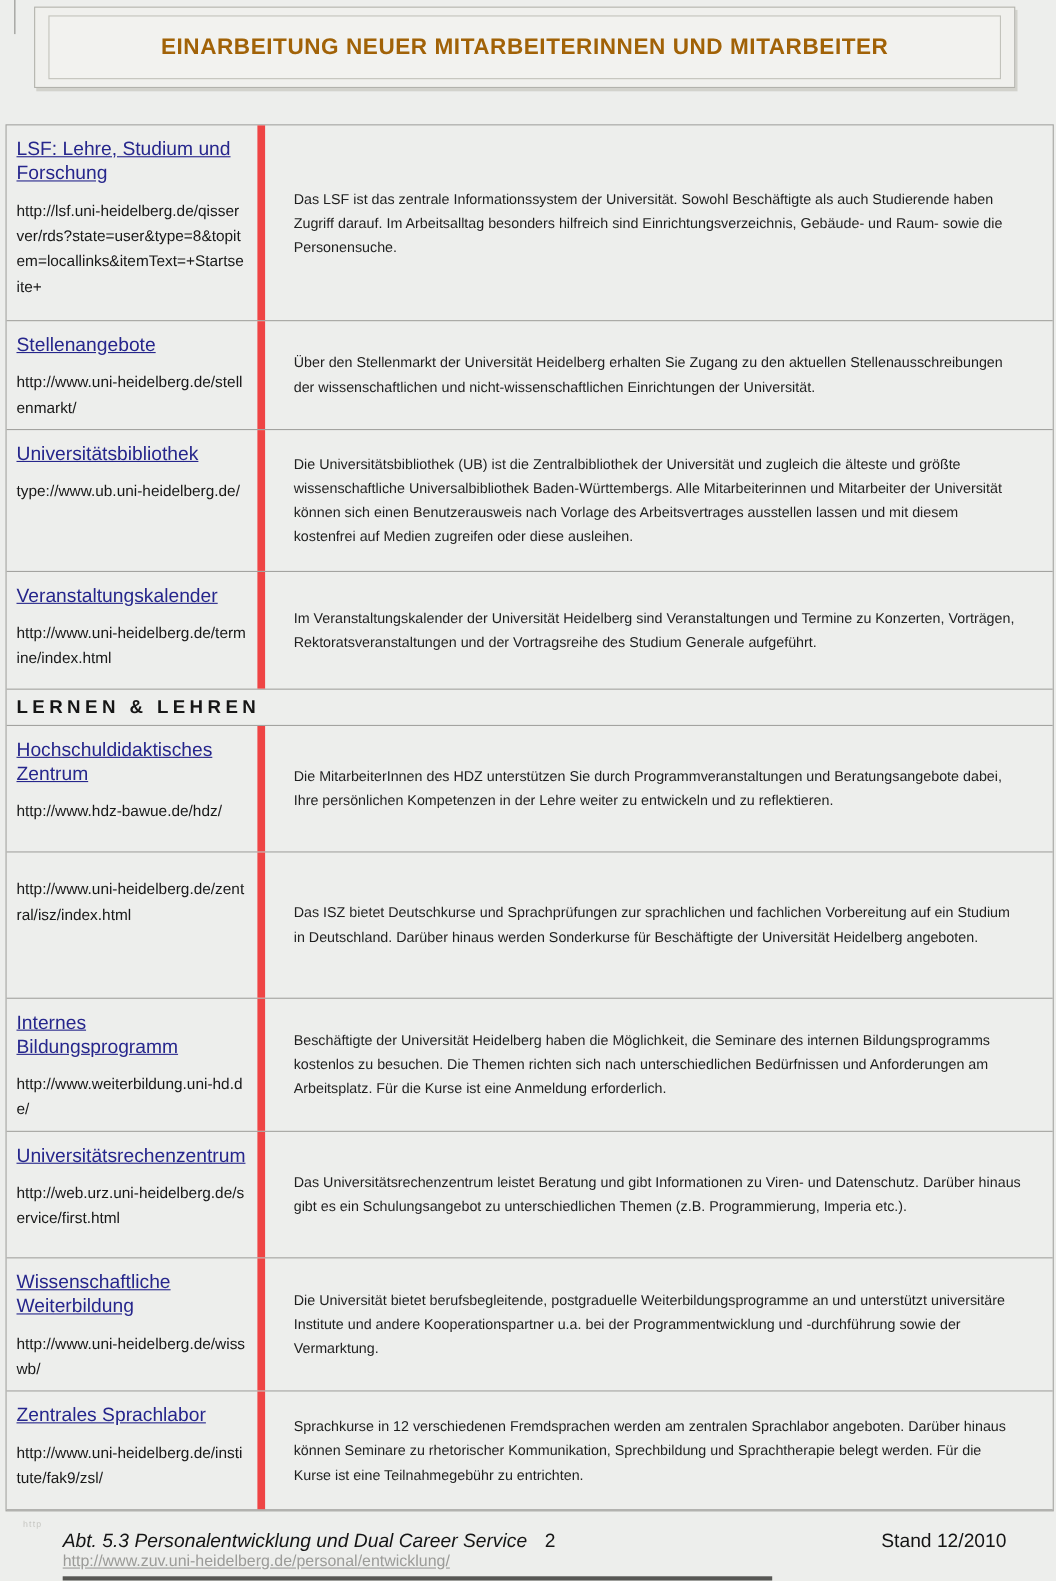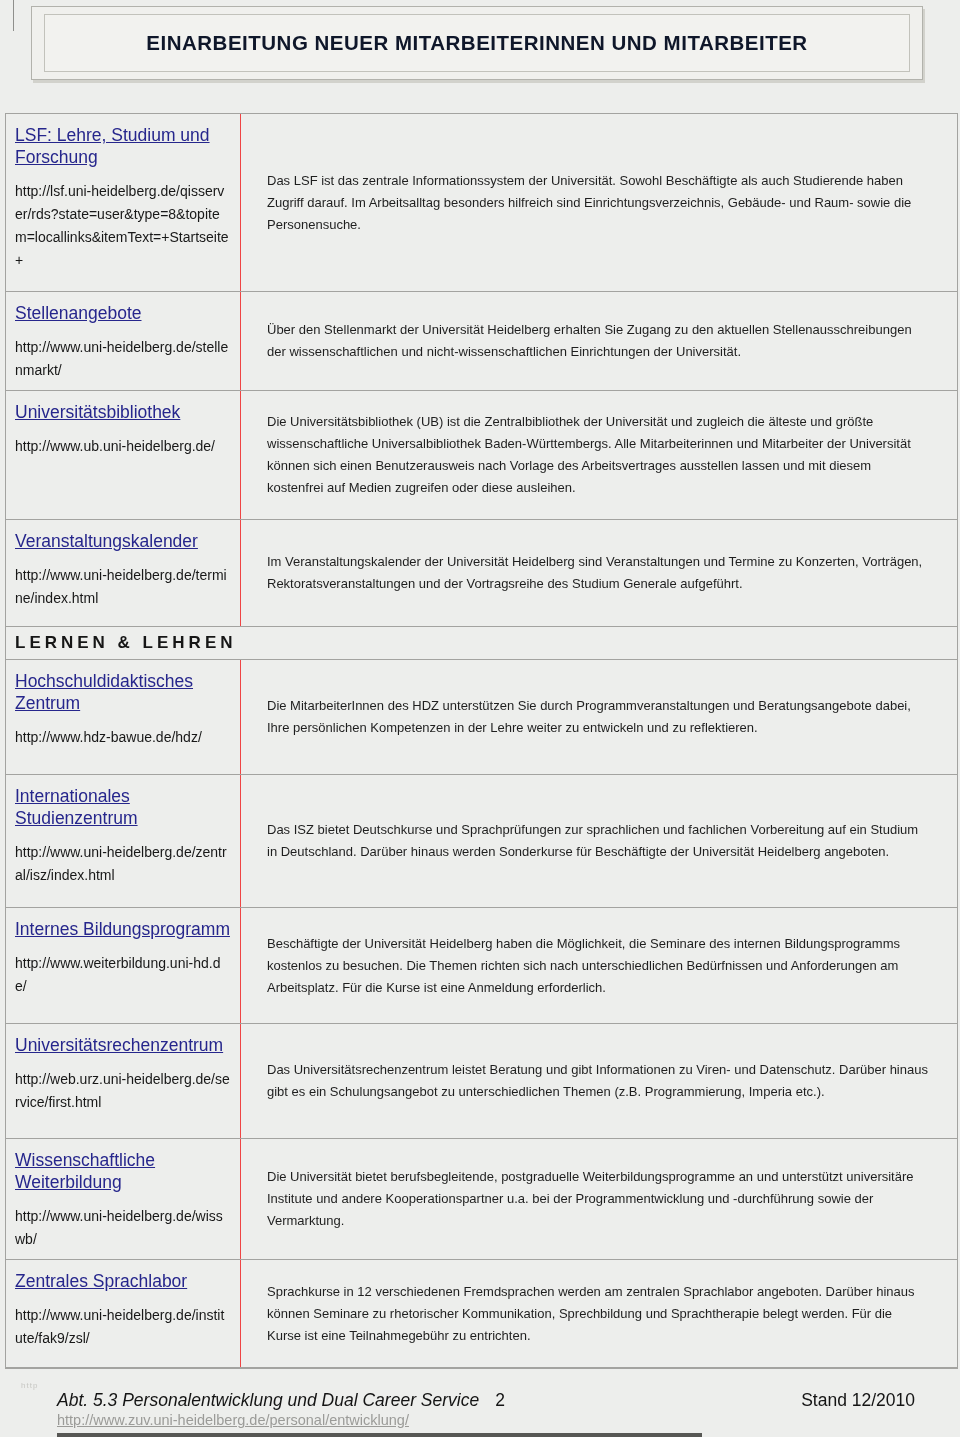--- a/index.html
+++ b/index.html
@@ -28,21 +28,21 @@
   .header-inner{
     border:1px solid #c2c2bb;
     background:#f2f2ef;
     height:100%;
     box-sizing:border-box;
     display:flex;flex-direction:column;justify-content:center;align-items:center;
     gap:2px;
   }
   .page-title{
     font-size:20.5px;font-weight:bold;letter-spacing:.5px;
-    color:#0f172a;white-space:nowrap;
+    color:#a16207;white-space:nowrap;
   }
   .page-subtitle{
     font-size:19.5px;color:#8a8a88;white-space:nowrap;
   }
 
   
   .links-table{
     position:absolute;left:5px;top:113px;width:953px;
     border:1px solid #a3a3a0;border-bottom:1px solid #a3a3a0;
     box-sizing:border-box;
@@ -51,21 +51,21 @@
     display:flex;align-items:stretch;
     border-bottom:1px solid #a3a3a0;
     box-sizing:border-box;
     min-height:var(--h,100px);
   }
   .row:last-child{border-bottom:1px solid #a3a3a0;}
   .cell-left{
     width:235px;flex:0 0 235px;
     box-sizing:border-box;
     padding:10px 10px 8px 9px;
-    border-right:1px solid #ef4444;
+    border-right:7px solid #ef4444;
   }
   .cell-right{
     flex:1;
     box-sizing:border-box;
     padding:8px 16px 8px 14px;
     display:flex;align-items:center;
   }
   .cell-right p{
     margin:12px;font-size:13px;line-height:22px;color:#1f1f1f;
   }
@@ -144,21 +144,21 @@
         <div class="url">http://www.uni-heidelberg.de/stellenmarkt/</div>
       </div>
       <div class="cell-right">
         <p>Über den Stellenmarkt der Universität Heidelberg erhalten Sie Zugang zu den aktuellen Stellenausschreibungen der wissenschaftlichen und nicht-wissenschaftlichen Einrichtungen der Universität.</p>
       </div>
     </div>
 
     <div class="row" style="--h:126px">
       <div class="cell-left">
         <a href="#" class="doc-link">Universitätsbibliothek</a>
-        <div class="url">http://www.ub.uni-heidelberg.de/</div>
+        <div class="url">type://www.ub.uni-heidelberg.de/</div>
       </div>
       <div class="cell-right">
         <p>Die Universitätsbibliothek (UB) ist die Zentralbibliothek der Universität und zugleich die älteste und größte wissenschaftliche Universalbibliothek Baden-Württembergs. Alle Mitarbeiterinnen und Mitarbeiter der Universität können sich einen Benutzerausweis nach Vorlage des Arbeitsvertrages ausstellen lassen und mit diesem kostenfrei auf Medien zugreifen oder diese ausleihen.</p>
       </div>
     </div>
 
     <div class="row" style="--h:107px">
       <div class="cell-left">
         <a href="#" class="doc-link">Veranstaltungskalender</a>
         <div class="url">http://www.uni-heidelberg.de/termine/index.html</div>
@@ -177,21 +177,20 @@
         <a href="#" class="doc-link">Hochschuldidaktisches Zentrum</a>
         <div class="url">http://www.hdz-bawue.de/hdz/</div>
       </div>
       <div class="cell-right">
         <p>Die MitarbeiterInnen des HDZ unterstützen Sie durch Programmveranstaltungen und Beratungsangebote dabei, Ihre persönlichen Kompetenzen in der Lehre weiter zu entwickeln und zu reflektieren.</p>
       </div>
     </div>
 
     <div class="row" style="--h:133px">
       <div class="cell-left">
-        <a href="#" class="doc-link">Internationales Studienzentrum</a>
         <div class="url">http://www.uni-heidelberg.de/zentral/isz/index.html</div>
       </div>
       <div class="cell-right">
         <p>Das ISZ bietet Deutschkurse und Sprachprüfungen zur sprachlichen und fachlichen Vorbereitung auf ein Studium in Deutschland. Darüber hinaus werden Sonderkurse für Beschäftigte der Universität Heidelberg angeboten.</p>
       </div>
     </div>
 
     <div class="row" style="--h:116px">
       <div class="cell-left">
         <a href="#" class="doc-link">Internes Bildungsprogramm</a>

